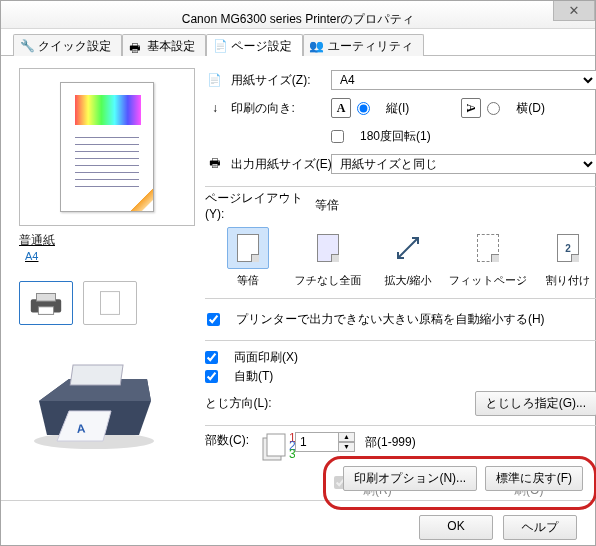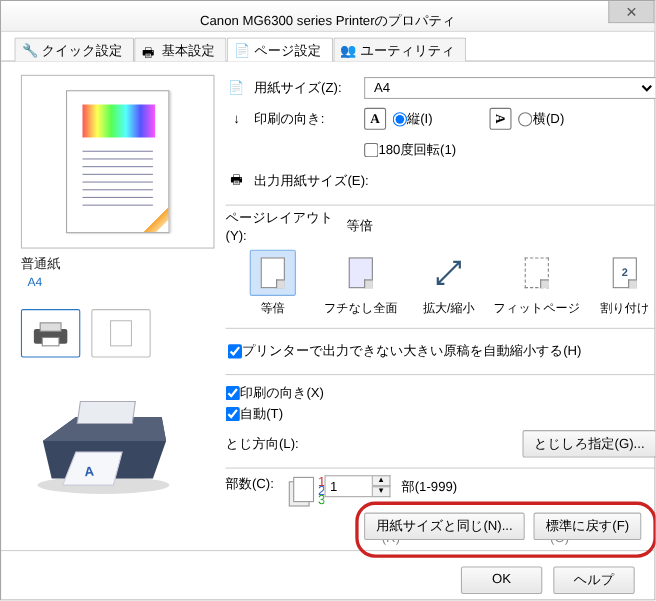--- a/index.html
+++ b/index.html
@@ -5,21 +5,21 @@
 * { box-sizing: border-box; margin: 0; padding: 0; font-family: "Meiryo UI", "MS UI Gothic", sans-serif; font-size: 12px; }
 body { background: #fff; }
 .window { width: 596px; height: 546px; background: #fff; border: 1px solid #a6a6a6; position: relative; }
 .titlebar { height: 28px; background: linear-gradient(#fff,#f1f1f1); border-bottom: 1px solid #d8d8d8; display: flex; align-items: flex-end; justify-content: center; position: relative; }
 .titlebar .close { position: absolute; right: 0; top: 0; width: 42px; height: 20px; background: #d5d5d5; display:flex; align-items:center; justify-content:center; font-size:13px; color:#555; border:1px solid #b5b5b5; border-top:none;}
 .tabs { display:flex; padding: 4px 8px 0 12px; border-bottom:1px solid #bcbcbc; height:27px; gap:0;}
 .tab { display:flex; align-items:center; gap:4px; padding: 3px 10px 2px 6px; border:1px solid #bcbcbc; border-bottom:none; background:#f5f5f5; border-radius:2px 2px 0 0; position:relative; top:1px; cursor:default;}
 .tab.active { background:#fff; z-index:2; }
 .tab .ticon { width:14px; height:14px; display:inline-block; }
 .body { display:flex; padding: 12px 14px 6px 18px; gap:10px; height: 440px;}
-.leftcol { width: 178px; display:flex; flex-direction:column; }
+.leftcol { width: 178px; display:flex; flex-direction:column;text-decoration:underline; }
 .preview { width:176px; height:158px; border:1px solid #bcbcbc; background:#fff; display:flex; align-items:center; justify-content:center; position:relative;}
 .pvpage { width:94px; height:130px; background:#fff; border:1px solid #aaa; box-shadow:1px 1px 2px rgba(0,0,0,.2); position:relative; overflow:hidden;}
 .pvpage::after{content:"";position:absolute;bottom:-2px;right:-2px;width:26px;height:26px;background:linear-gradient(135deg,transparent 48%,#f8a531 50%,#fdd28a 70%,#fff 72%);}
 .pvbar { position:absolute; left:14px; top:12px; width:66px; height:30px; background:linear-gradient(90deg,#f55,#ff5,#5f5,#5ff,#55f,#f5f); }
 .pvlines { position:absolute; left:14px; top:48px; right:14px; }
 .pvlines div{height:1px;background:#88a;margin:6px 0;}
 .paperlabel { margin-top:6px; color:#1a1a1a; font-size:12px;}
 .paperlabel .sub{color:#1a6fbf;font-size:11px;margin-left:6px;}
 .thumbs { display:flex; gap:10px; margin-top:18px;}
 .thumb { width:54px; height:44px; border:1px solid #bcbcbc; background:#fff; display:flex;align-items:center;justify-content:center;border-radius:2px;}
@@ -27,21 +27,21 @@
 .thumb svg{width:38px;height:28px;}
 .printer { margin-top:26px; }
 .rightcol { flex:1; display:flex; flex-direction:column; }
 .row { display:flex; align-items:center; min-height:24px; margin-bottom:4px;}
 .ricon { width:20px; height:18px; margin-right:6px; display:flex;align-items:center;justify-content:center;}
 .rlabel { width:100px; }
 .selectw { flex:1; }
 select, input[type=text]{ width:100%; border:1px solid #aaa; height:20px; padding:1px 4px; background:#fff;}
 .orient { display:flex; align-items:center; gap:6px; }
 .obox{width:20px;height:20px;border:1px solid #777;display:flex;align-items:center;justify-content:center;font-weight:bold;font-family:serif;border-radius:2px; cursor:default;}
-.chkrow { display:flex; align-items:center; gap:0; margin:2px 0;}
+.chkrow { display:flex; align-items:center; gap:16px; margin:2px 0;}
 input[type=checkbox],input[type=radio]{margin:0;}
 hr.sep{border:none;border-top:1px solid #d0d0d0;margin:6px 0;}
 .layouttiles{display:flex;gap:22px;margin:6px 0 4px 14px;}
 .tile{display:flex;flex-direction:column;align-items:center;gap:4px;width:58px; cursor:default;}
 .tile .tico{width:42px;height:42px;border-radius:2px;display:flex;align-items:center;justify-content:center;position:relative;}
 .tile.sel .tico{background:#cfe4fb;border:1px solid #7db1e8;}
 .tile .pg{width:22px;height:28px;background:#fff;border:1px solid #888;position:relative;}
 .tile .pg::after{content:"";position:absolute;right:-1px;bottom:-1px;width:7px;height:7px;background:#ddd;border-left:1px solid #888;border-top:1px solid #888;}
 .tile .lbl{font-size:11px;text-align:center;white-space:nowrap;}
 .btn{border:1px solid #adadad;background:linear-gradient(#fafafa,#e7e7e7);padding:3px 10px;border-radius:2px;cursor:default;min-width:90px;text-align:center;}
@@ -157,20 +157,21 @@
       </div>
       <div class="row" style="padding-left:126px">
         <label class="chkrow">
             <input type="checkbox" style="">
             <span>180度回転(1)</span>
           </label>
       </div>
       <div class="row">
         <span class="ricon">🖶</span>
         <span class="rlabel nowrap">出力用紙サイズ(E):</span>
+        <span class="selectw"><select><option>用紙サイズと同じ</option></select></span>
       </div>
       <hr class="sep">
       <div class="row">
         <span class="rlabel" style="width:110px">ページレイアウト(Y):</span>
         <span>等倍</span>
       </div>
       <div class="layouttiles">
         <div class="tile sel">
             <div class="tico">
               <div class="pg"></div>
@@ -207,21 +208,21 @@
       <hr class="sep">
       <label class="chkrow" style="margin:6px 0 6px 2px">
           <input type="checkbox" checked="" style="">
           <span>プリンターで出力できない大きい原稿を自動縮小する(H)</span>
         </label>
       <hr class="sep">
       <div class="rowr" style="justify-content:space-between">
         <div>
           <label class="chkrow">
               <input type="checkbox" checked="" style="">
-              <span>印刷の向き(X)</span>
+              <span>両面印刷(X)</span>
             </label>
           <label class="chkrow">
               <input type="checkbox" checked="" style="">
               <span>自動(T)</span>
             </label>
         </div>
       </div>
       <div class="row" style="margin-top:4px">
         <span class="rlabel" style="width:80px">とじ方向(L):</span>
         <span style="flex:1"></span>
@@ -254,21 +255,21 @@
                 <span style="color:#888">最終ページから印刷(R)</span>
               </label>
             <label class="chkrow">
                 <input type="checkbox" checked="" disabled="" style="">
                 <span style="color:#888">部単位で印刷(O)</span>
               </label>
           </div>
         </div>
       </div>
       <div class="footerbtns">
-        <div class="btn">用紙サイズと同じ(N)...</div>
+        <div class="btn">印刷オプション(N)...</div>
         <div class="btn">標準に戻す(F)</div>
       </div>
     </div>
   </div>
 
   <div class="mainbtns">
     <div class="btn">OK</div>
     <div class="btn">ヘルプ</div>
   </div>
 </div>

